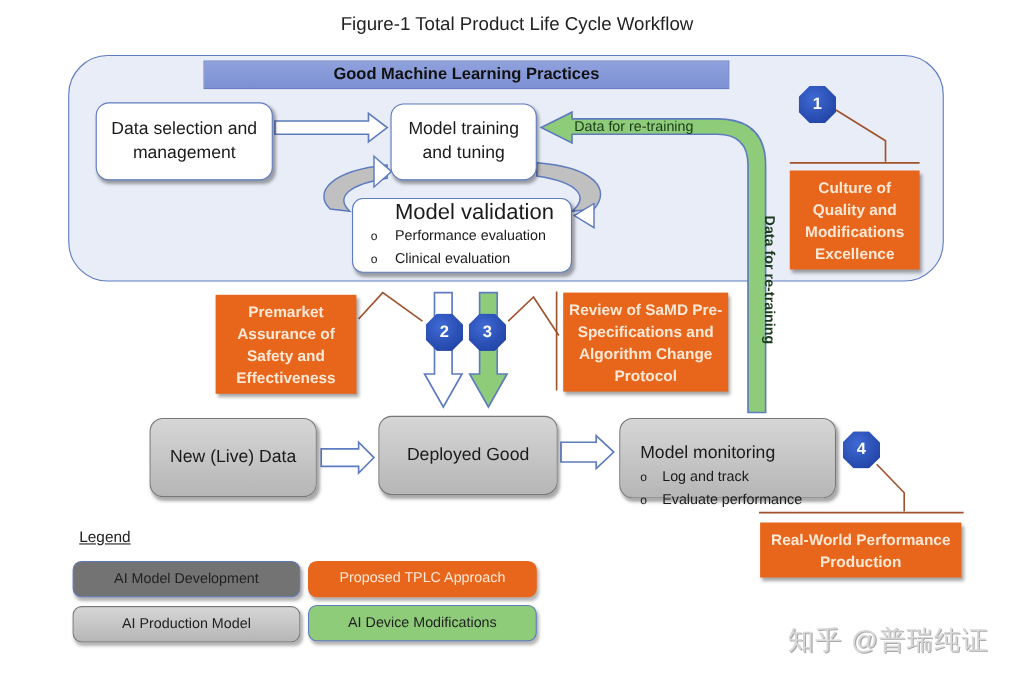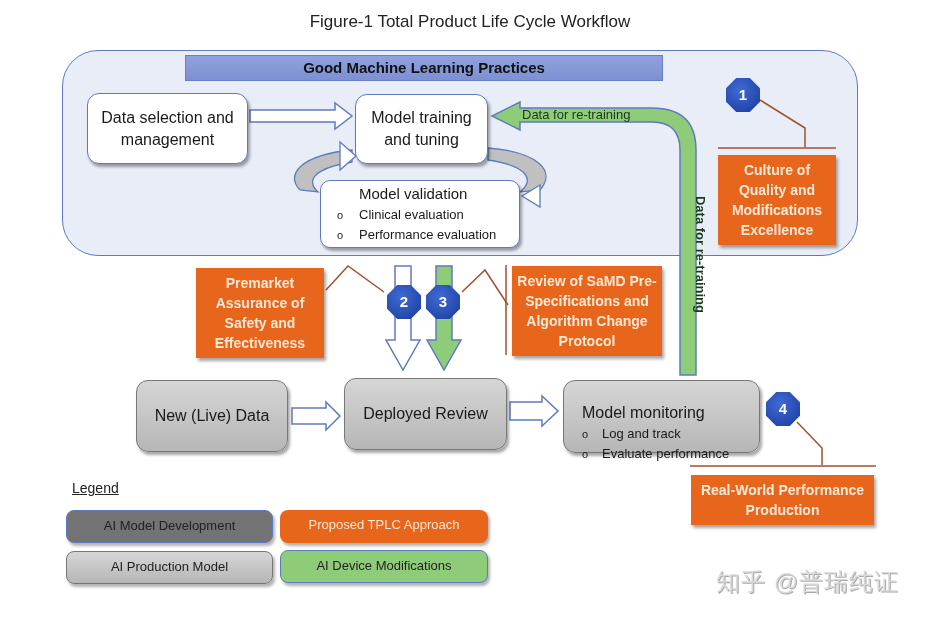--- a/index.html
+++ b/index.html
@@ -59,23 +59,23 @@
 
 <div class="box white" style="left:87px;top:93px;width:161px;height:71px;">
   <div>Data selection and</div>
   <div>management</div>
 </div>
 <div class="box white" style="left:355px;top:94px;width:133px;height:70px;">
   <div>Model training</div>
   <div>and tuning</div>
 </div>
 <div class="box white" style="left:320px;top:180px;width:200px;height:68px;align-items:flex-start;padding-left:16px;border-radius:10px;">
-  <div style="padding-left:22px;font-size:15px;">Model validation</div>
+  <div style="padding-left:22px;font-size:20px;">Model validation</div>
+  <div class="bullet"><span style="display:inline-block;width:22px;font-size:11px;">o</span><span>Performance evaluation</span></div>
   <div class="bullet"><span style="display:inline-block;width:22px;font-size:11px;">o</span><span>Clinical evaluation</span></div>
-  <div class="bullet"><span style="display:inline-block;width:22px;font-size:11px;">o</span><span>Performance evaluation</span></div>
 </div>
 
 <div class="abs" style="left:522px;top:107px;font-size:13px;color:#1a3a1a;">Data for re-training</div>
 <div class="abs" style="left:640px;top:247px;width:120px;text-align:center;font-size:13px;font-weight:bold;color:#1a3a1a;transform:rotate(90deg);transform-origin:center;">Data for re-training</div>
 
 <div class="badge" style="left:726px;top:78px;">1</div>
 <div class="badge" style="left:387px;top:285px;">2</div>
 <div class="badge" style="left:426px;top:285px;">3</div>
 <div class="badge" style="left:766px;top:392px;">4</div>
 
@@ -99,21 +99,21 @@
 </div>
 <div class="orange" style="left:691px;top:475px;width:183px;height:50px;">
   <div>Real-World Performance</div>
   <div>Production</div>
 </div>
 
 <div class="box gray" style="left:136px;top:380px;width:152px;height:72px;">
   <div>New (Live) Data</div>
 </div>
 <div class="box gray" style="left:344px;top:378px;width:163px;height:72px;">
-  <div>Deployed Review</div>
+  <div>Deployed Good</div>
 </div>
 <div class="box gray" style="left:563px;top:380px;width:197px;height:73px;align-items:flex-start;padding-left:18px;">
   <div style="font-size:16px;margin-top:33px;">Model monitoring</div>
   <div class="bullet"><span style="display:inline-block;width:20px;font-size:11px;">o</span><span>Log and track</span></div>
   <div class="bullet"><span style="display:inline-block;width:20px;font-size:11px;">o</span><span>Evaluate performance</span></div>
 </div>
 
 <div class="abs legend-title">Legend</div>
 <div class="leg" style="left:66px;top:510px;width:207px;background:#737373;border:1.5px solid #5d7bbf;color:#222;">AI Model Development</div>
 <div class="leg" style="left:280px;top:510px;width:208px;background:#e8661c;color:#fde8d6;">Proposed TPLC Approach</div>

